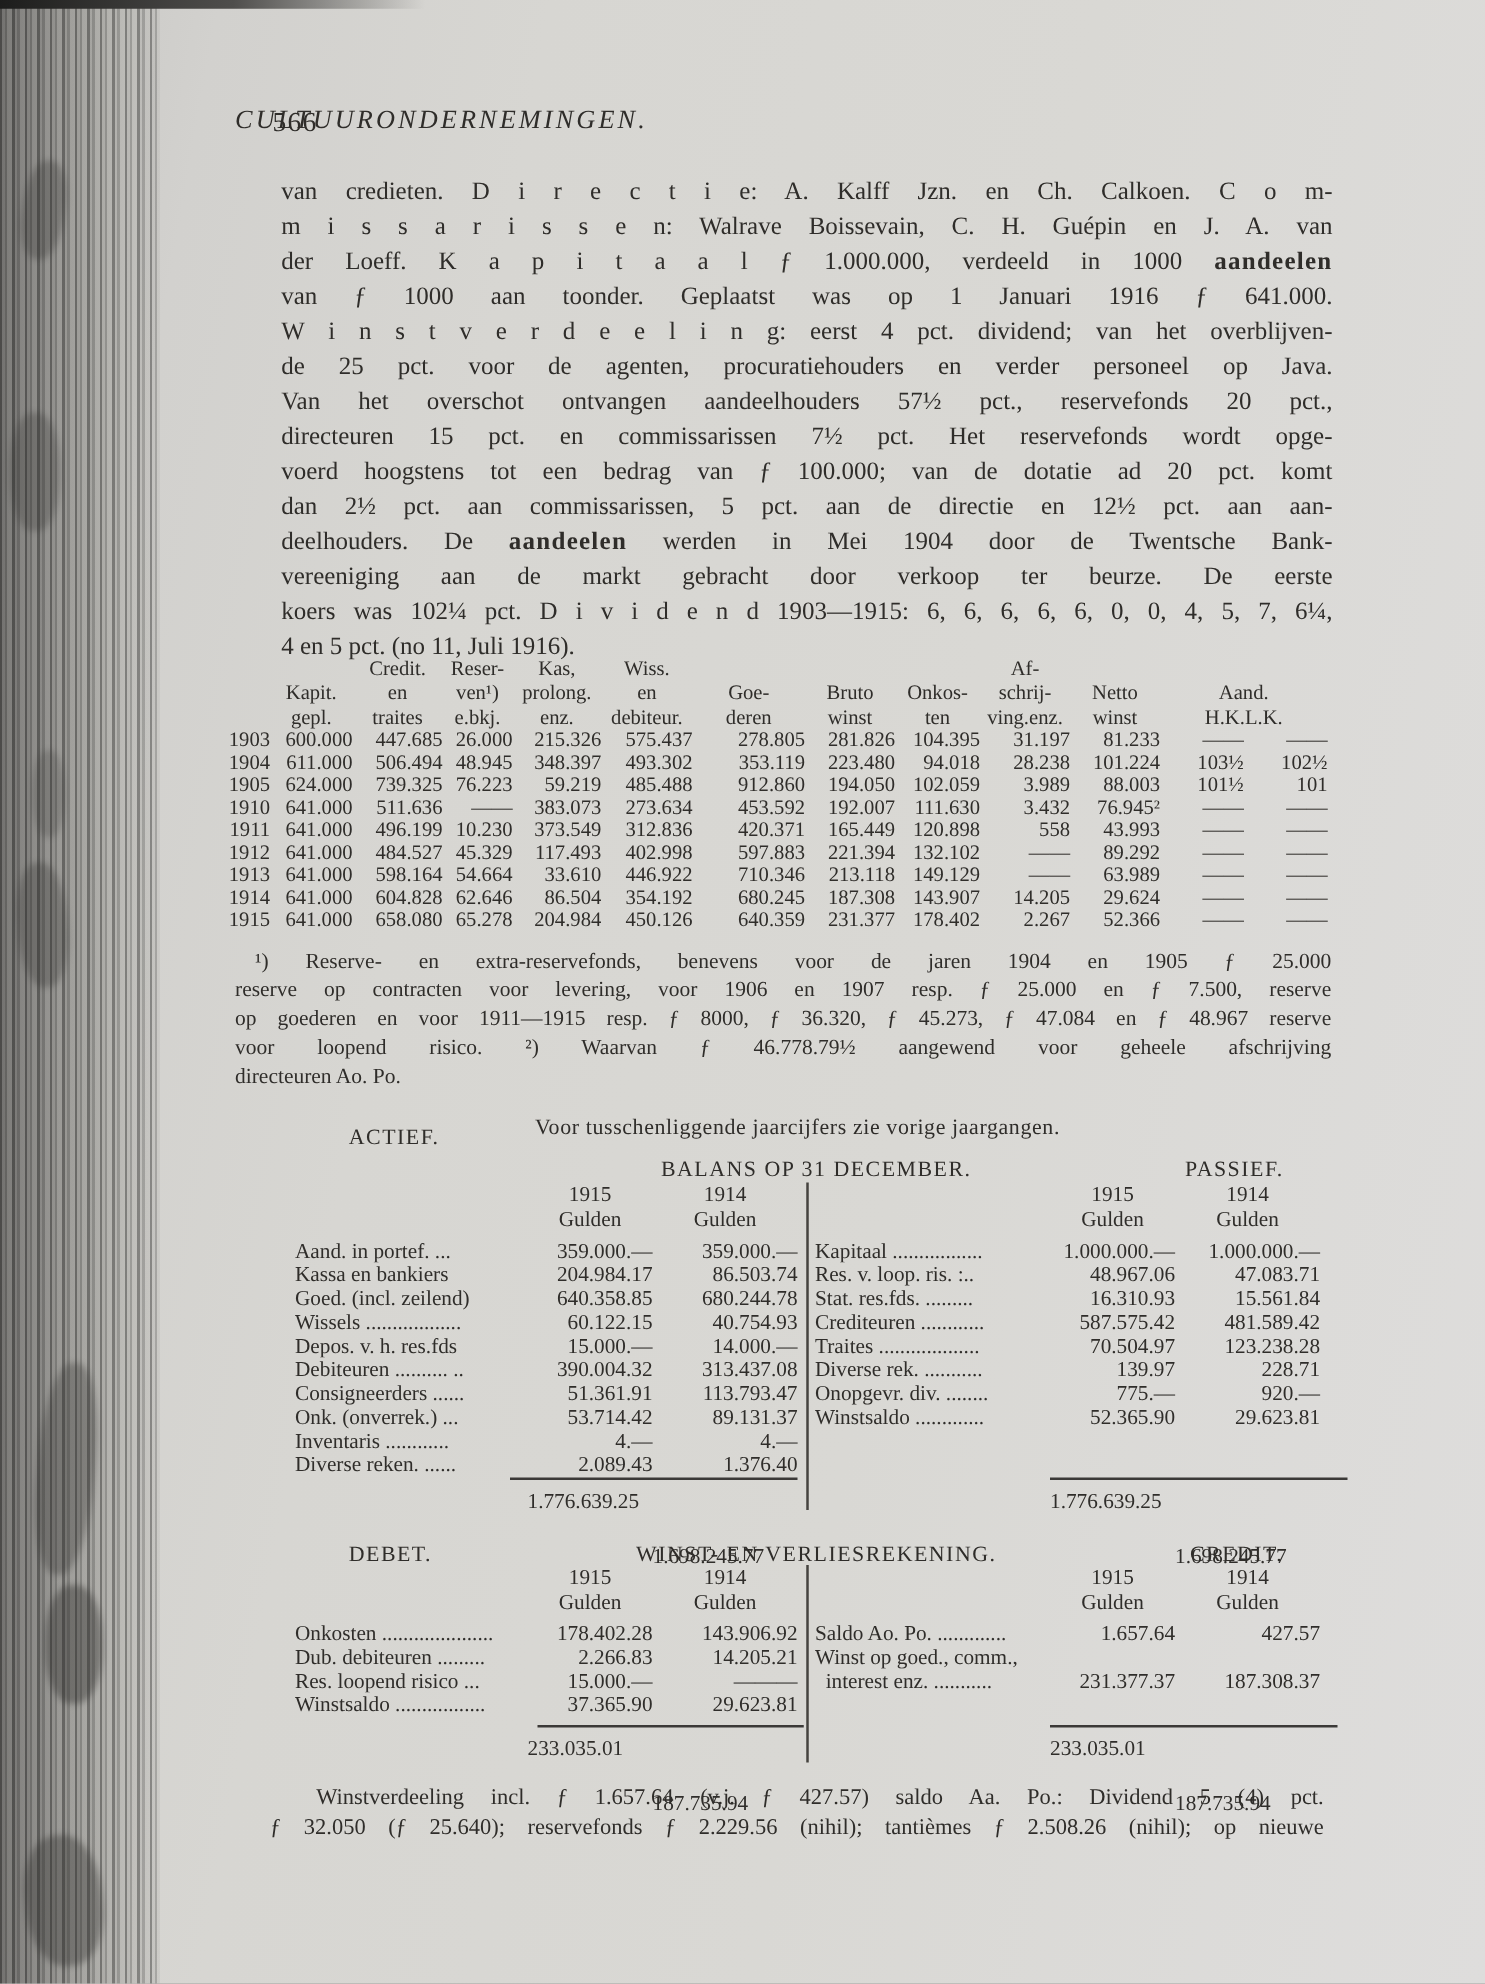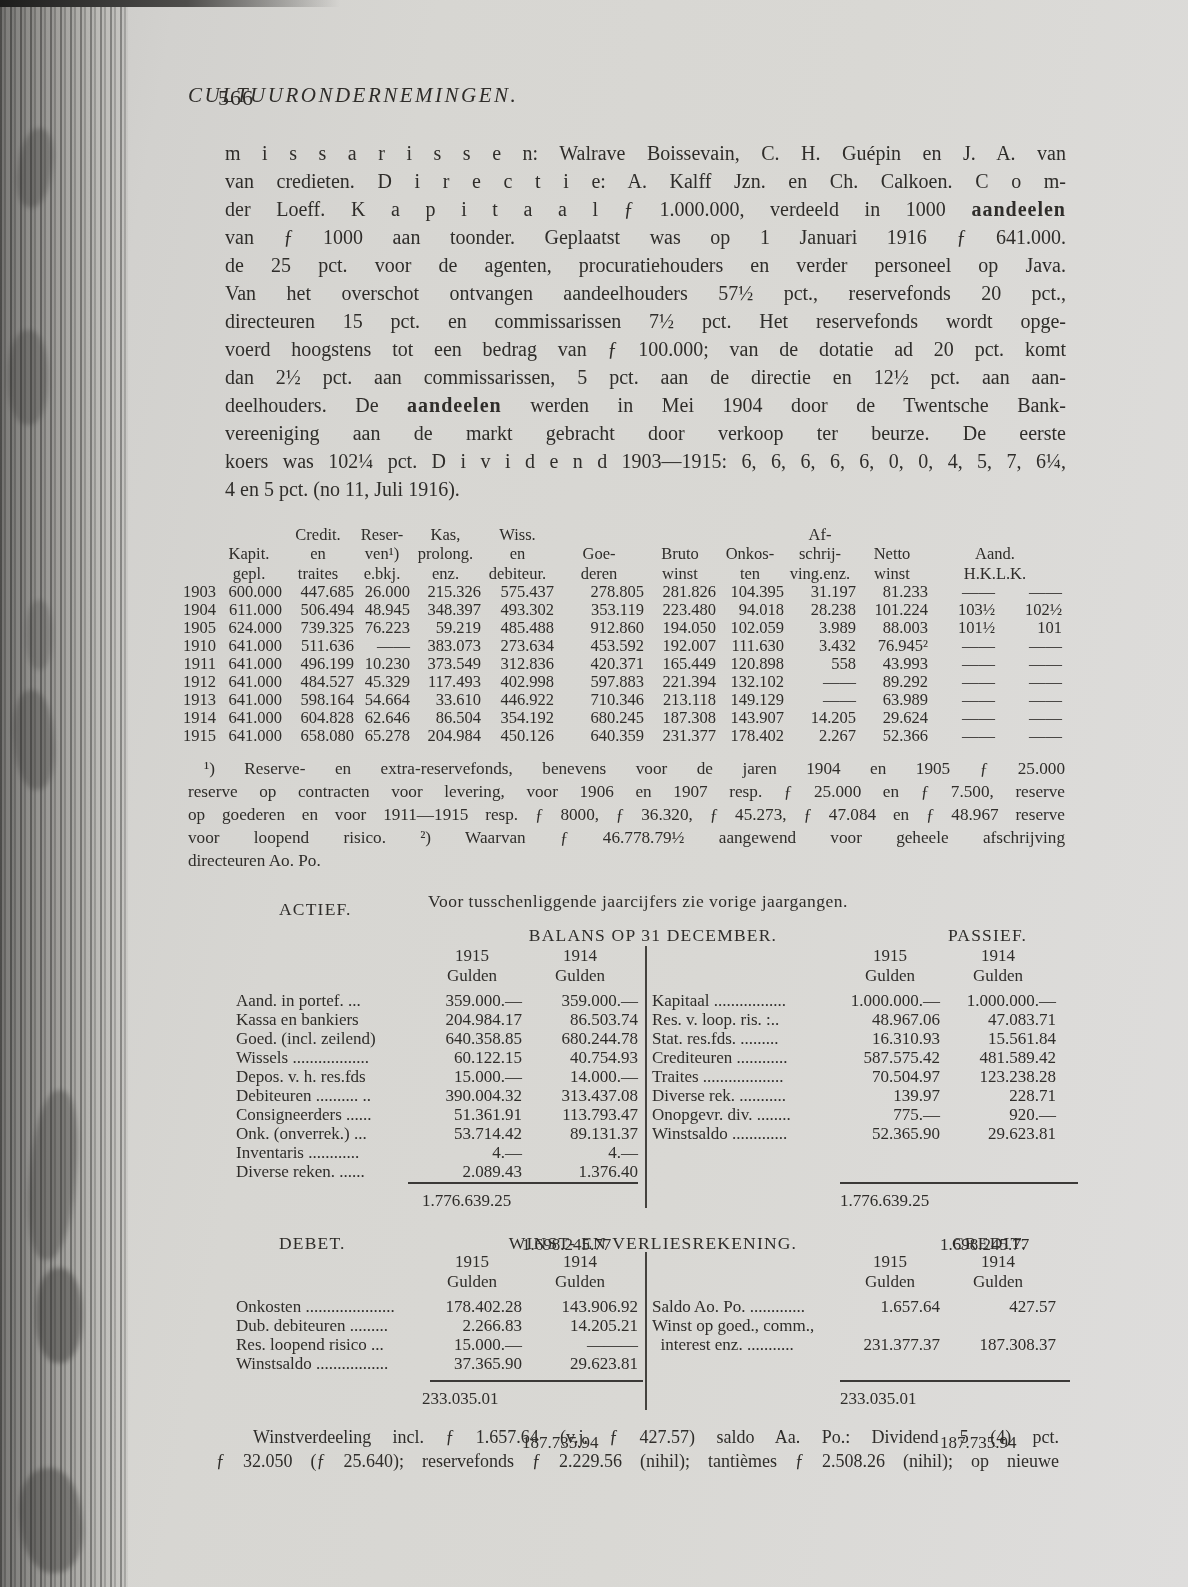--- a/index.html
+++ b/index.html
@@ -98,24 +98,25 @@
   <div class="blob" style="left:26px;top:600px;width:26px;height:70px;opacity:.22;"></div>
   <div class="blob" style="left:14px;top:690px;width:40px;height:100px;opacity:.30;transform:rotate(-4deg);"></div>
   <div class="blob" style="left:30px;top:1090px;width:46px;height:170px;opacity:.32;transform:rotate(5deg);"></div>
   <div class="blob" style="left:36px;top:1268px;width:46px;height:95px;opacity:.42;"></div>
   <div class="blob" style="left:20px;top:1468px;width:62px;height:105px;opacity:.38;transform:rotate(-6deg);"></div>
 
   <span class="pageno">566</span>
   <div class="runhead">CULTUURONDERNEMINGEN.</div>
 
   <div class="intro" id="intro">
+      <div class="jline">van credieten. D i r e c t i e:  A.  Kalff  Jzn.  en  Ch.  Calkoen.  C o m-</div>
       <div class="jline">m i s s a r i s s e n:  Walrave  Boissevain,  C.  H.  Guépin  en  J.  A.  van</div>
-      <div class="jline">van credieten. D i r e c t i e:  A.  Kalff  Jzn.  en  Ch.  Calkoen.  C o m-</div>
       <div class="jline">der Loeff. K a p i t a a l ƒ 1.000.000, verdeeld in 1000 <b>aandeelen</b></div>
       <div class="jline">van ƒ 1000 aan toonder. Geplaatst was op 1 Januari 1916 ƒ 641.000.</div>
+      <div class="jline">W i n s t v e r d e e l i n g:  eerst 4 pct. dividend; van het overblijven-</div>
       <div class="jline">de 25 pct. voor de agenten, procuratiehouders en verder personeel op Java.</div>
       <div class="jline">Van het overschot ontvangen aandeelhouders 57½ pct., reservefonds 20 pct.,</div>
       <div class="jline">directeuren 15 pct. en commissarissen 7½ pct. Het reservefonds wordt opge-</div>
       <div class="jline">voerd hoogstens tot een bedrag van ƒ 100.000; van de dotatie ad 20 pct. komt</div>
       <div class="jline">dan 2½ pct. aan commissarissen, 5 pct. aan de directie en 12½ pct. aan aan-</div>
       <div class="jline">deelhouders. De <b>aandeelen</b> werden in Mei 1904 door de Twentsche Bank-</div>
       <div class="jline">vereeniging aan de markt gebracht door verkoop ter beurze. De eerste</div>
       <div class="jline">koers was 102¼ pct. D i v i d e n d 1903—1915: 6, 6, 6, 6, 6, 0, 0, 4, 5, 7, 6¼,</div>
       <div class="jline lastline">4 en 5 pct. (no 11, Juli 1916).</div>
     </div>

